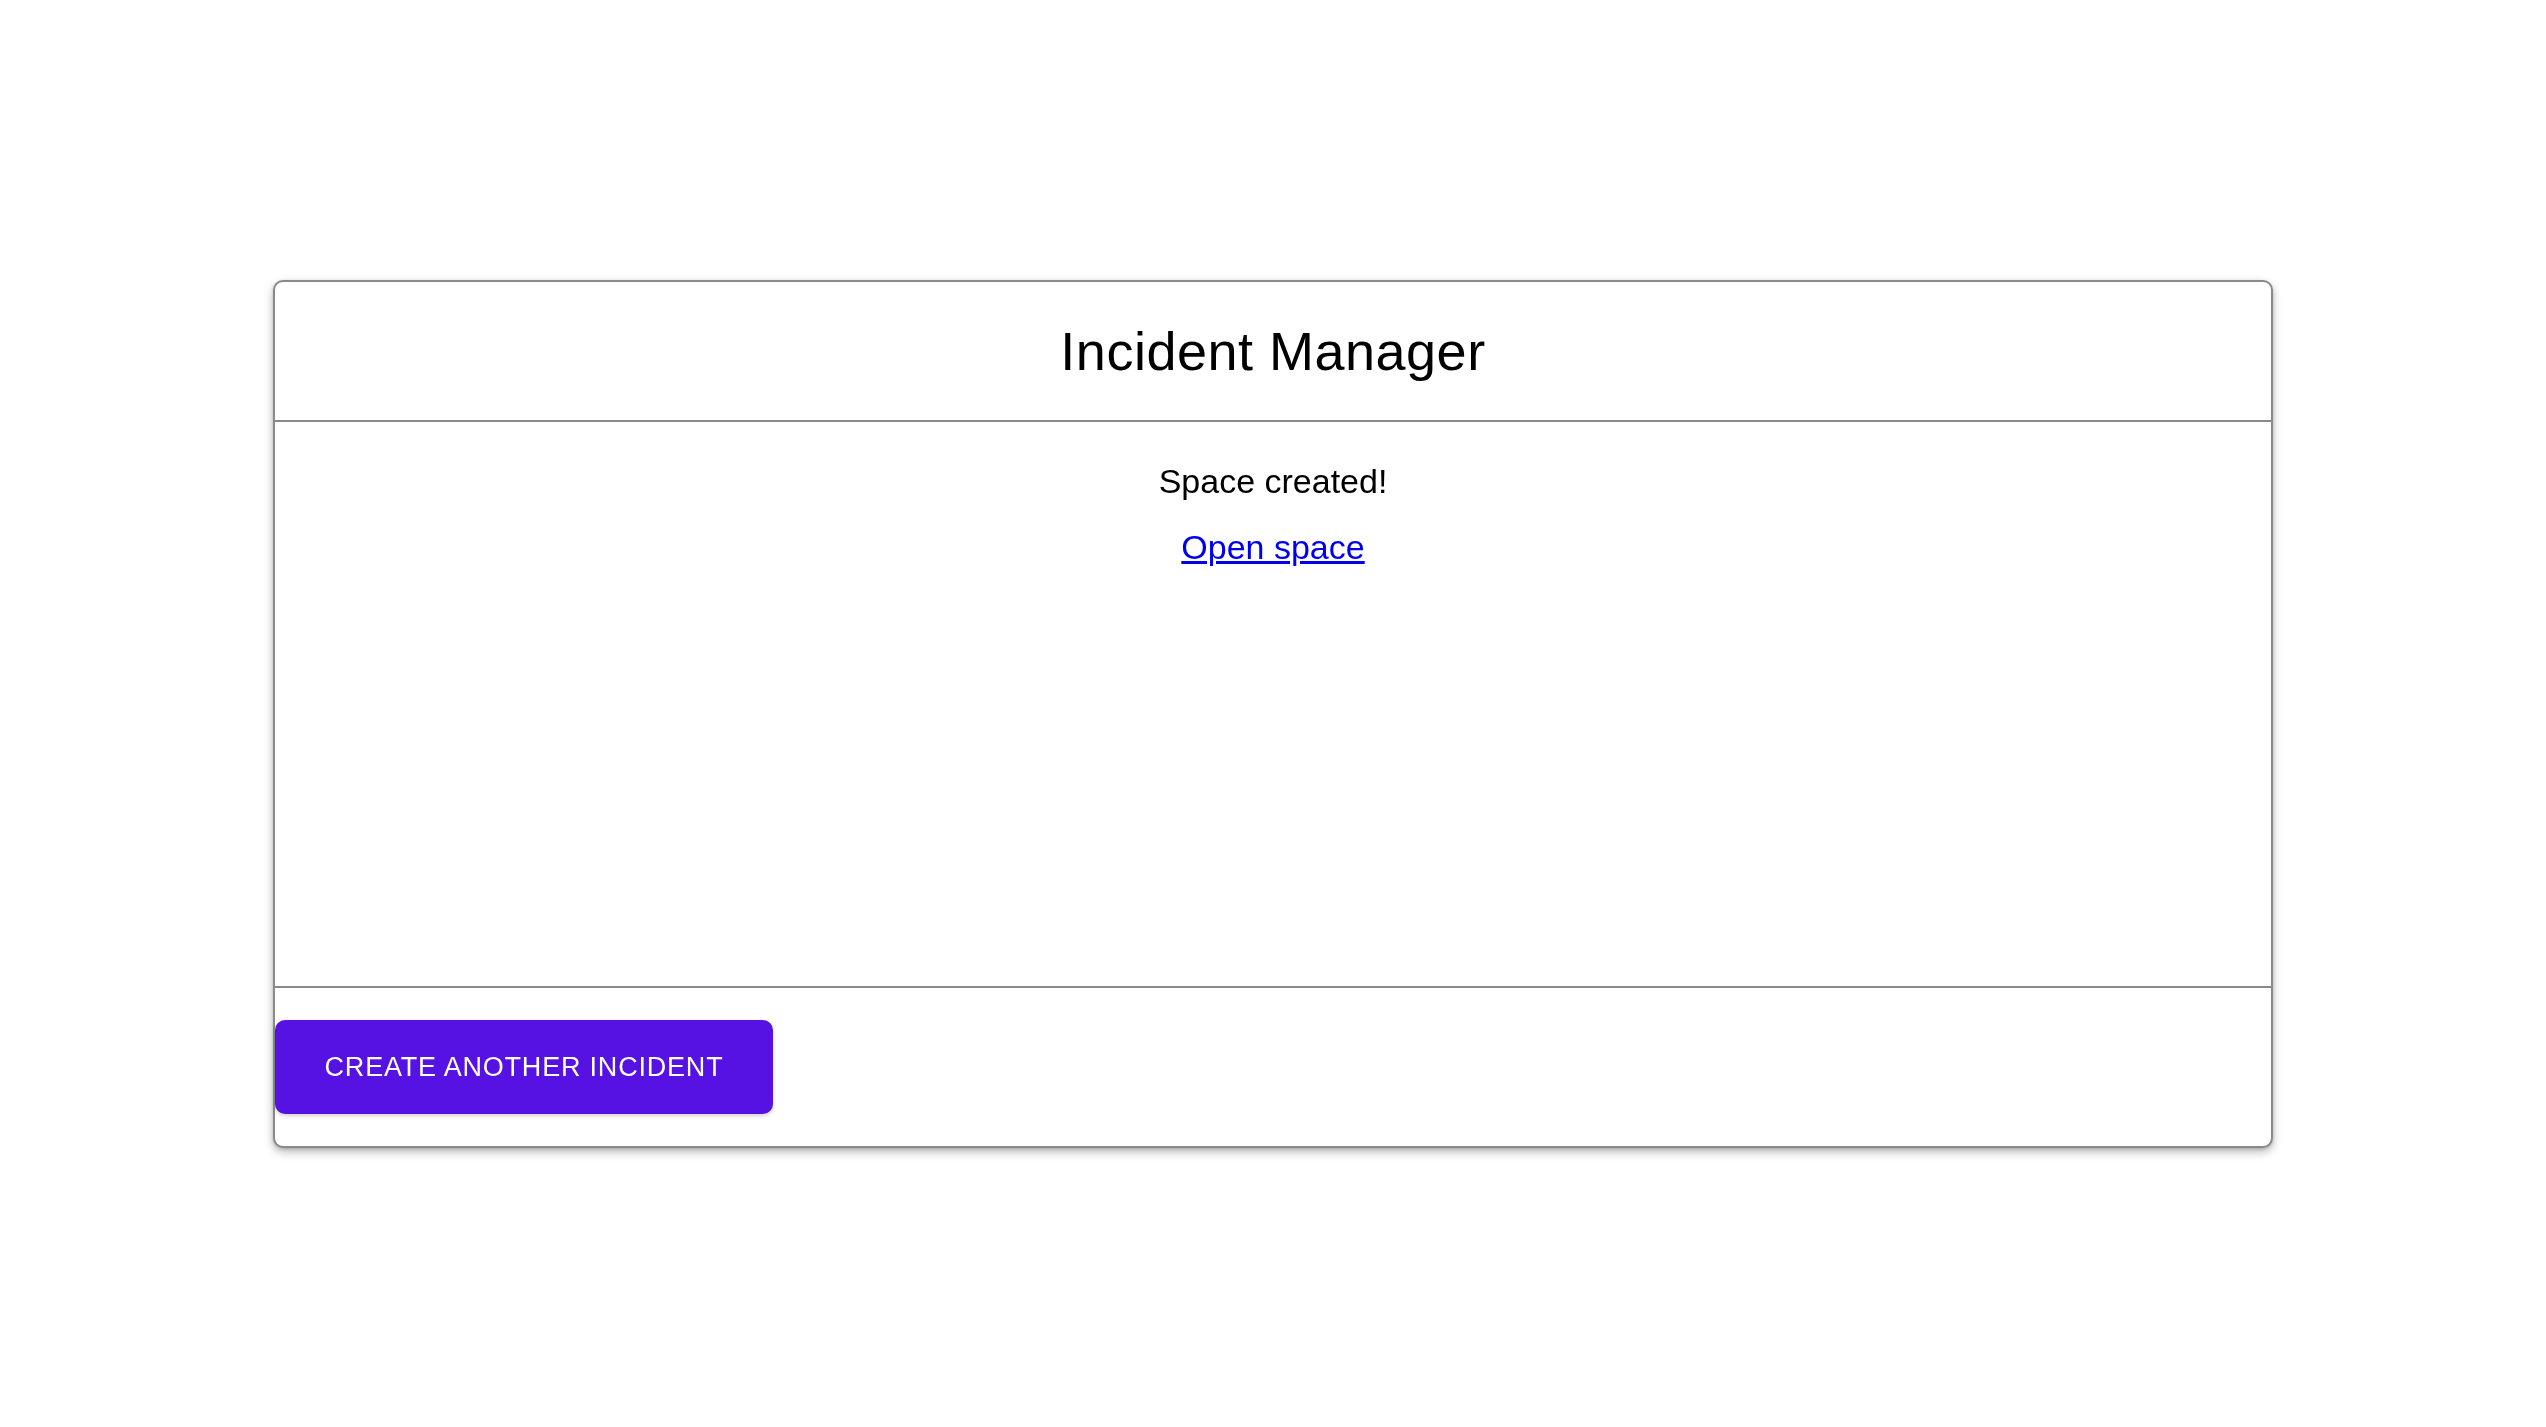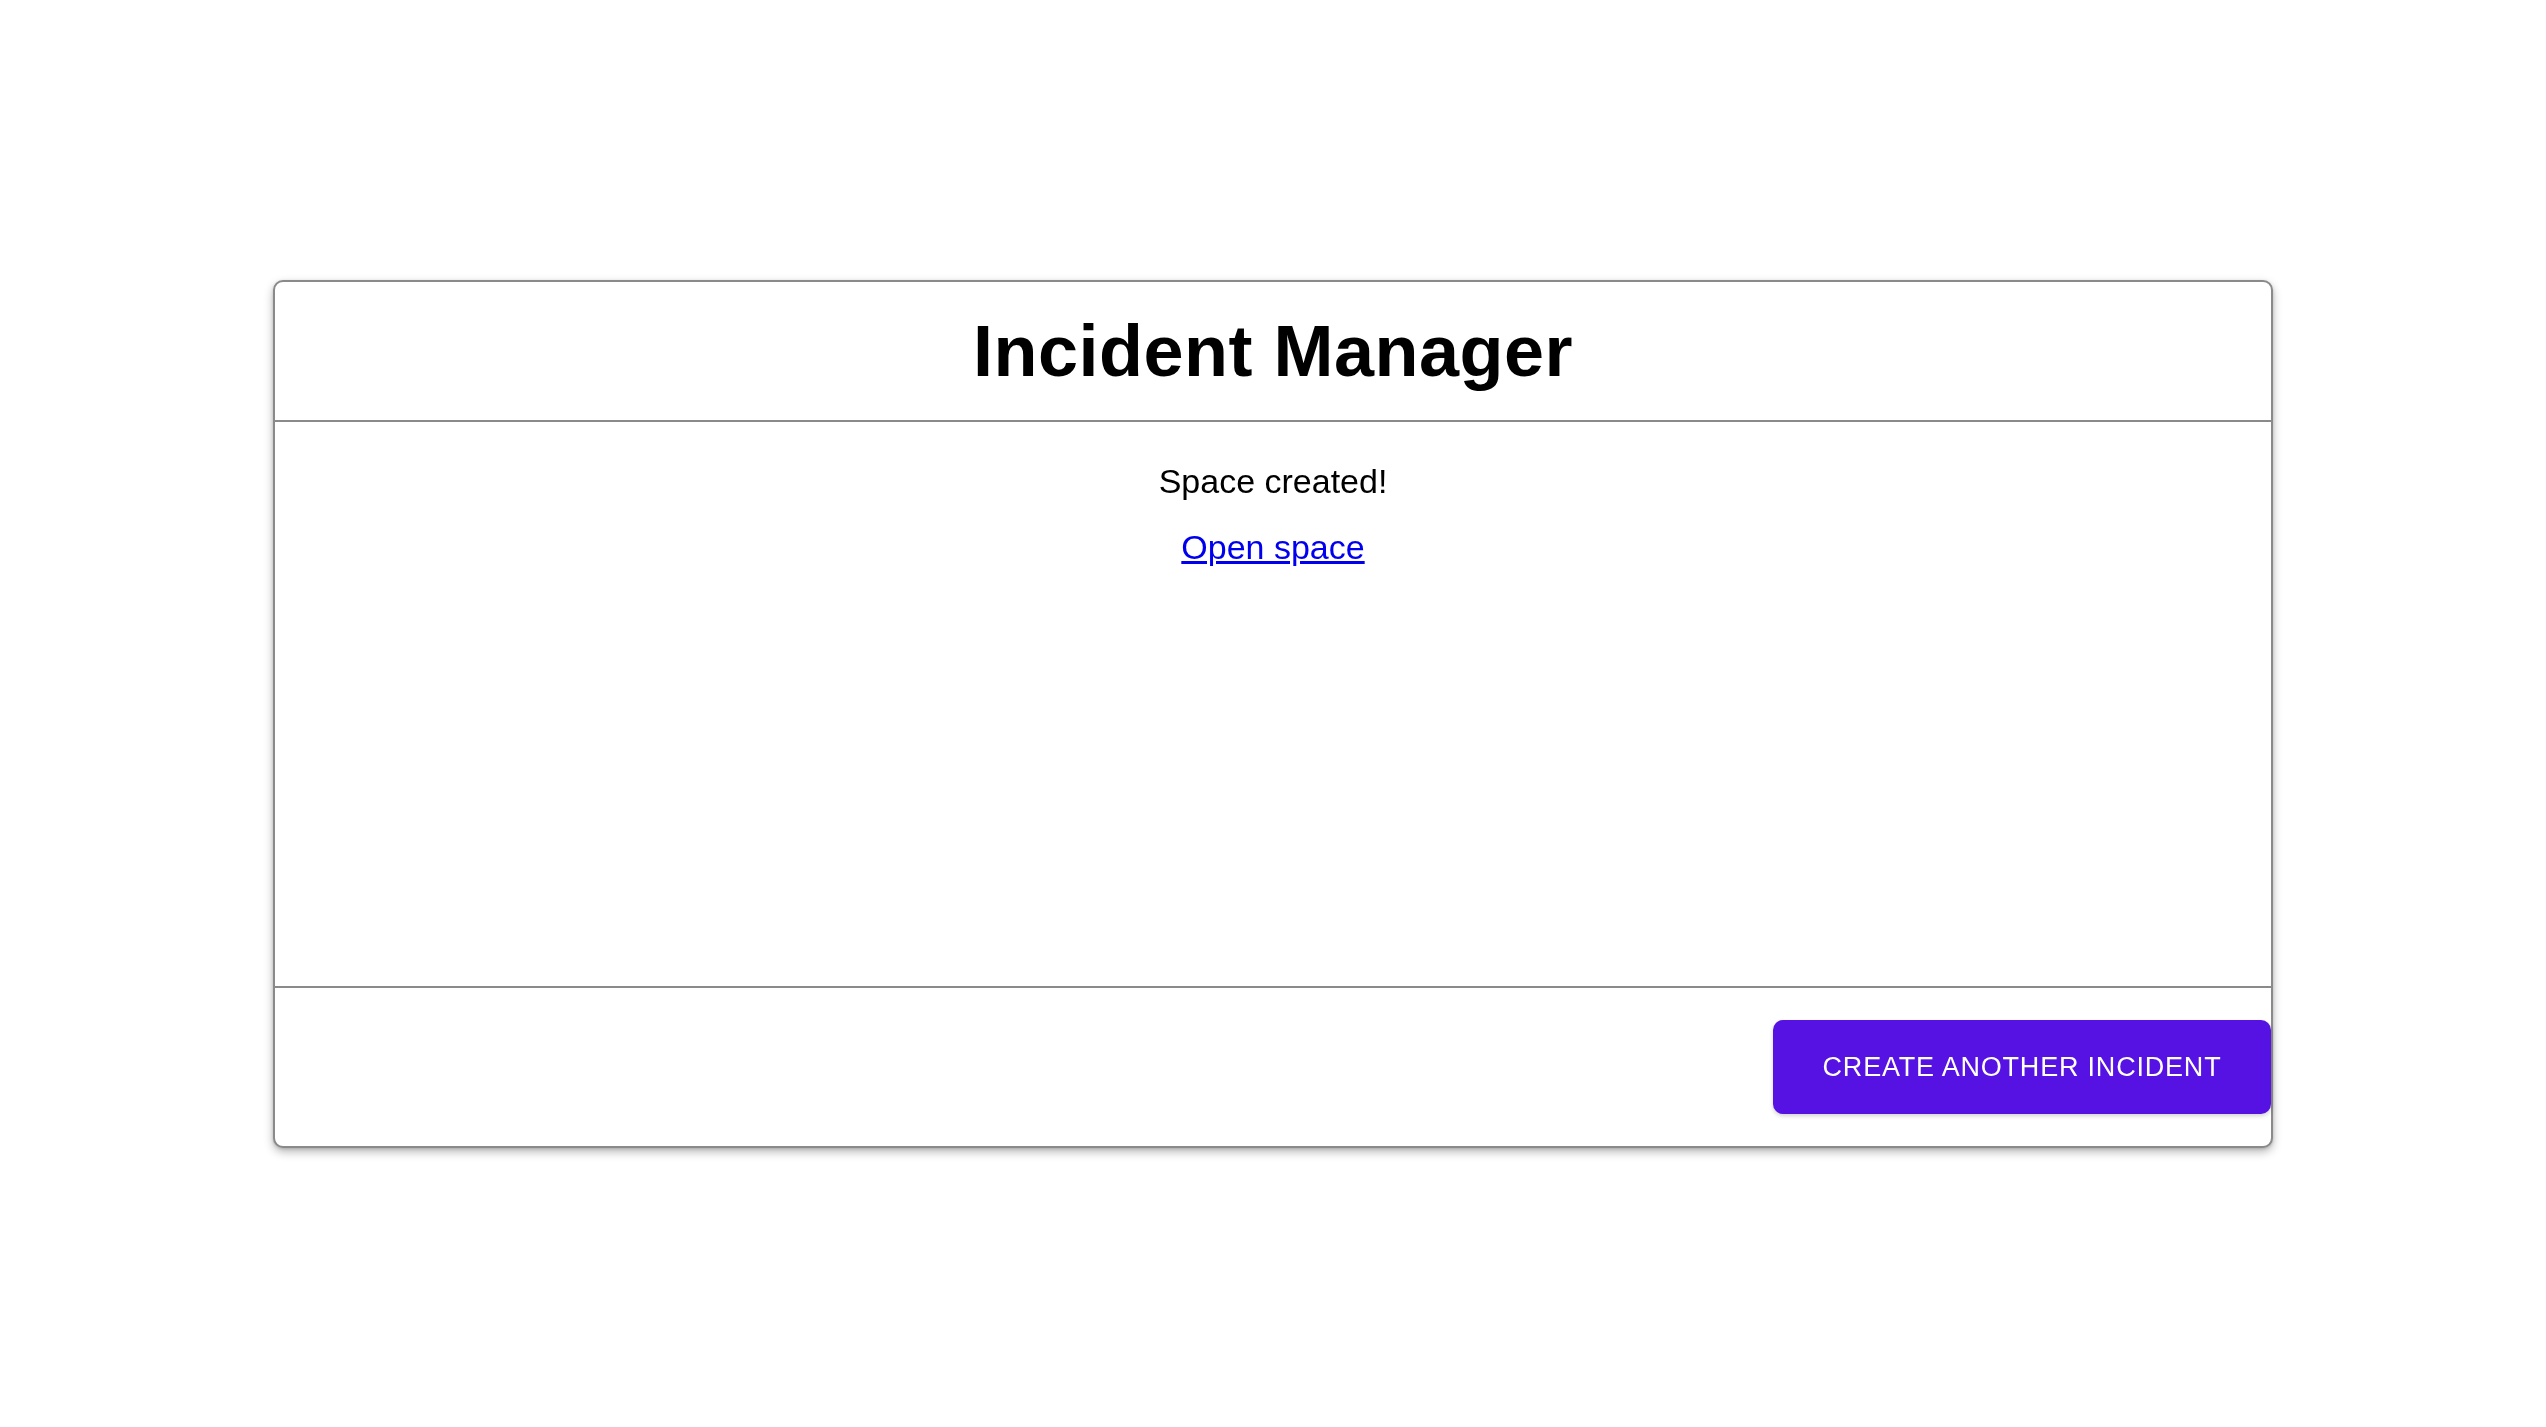--- a/index.html
+++ b/index.html
@@ -28,22 +28,22 @@
   }
   .card-header {
     height: 140px;
     flex: 0 0 140px;
     border-bottom: 2px solid var(--border, #8a8a8a);
     display: flex;
     align-items: center;
     justify-content: center;
   }
   .app-title {
-    font-size: 72px;
-    font-weight: 700;
+    font-size: 54px;
+    font-weight: 400;
     color: var(--text, #000000);
     letter-spacing: 0.5px;
   }
   .card-content {
     flex: 1 1 auto;
     border-bottom: 2px solid var(--border, #8a8a8a);
     text-align: center;
   }
   .status-message {
     margin-top: 39px;
@@ -60,21 +60,21 @@
     line-height: 40px;
     color: var(--link, #0000ee);
     text-decoration: underline;
     cursor: pointer;
   }
   .card-actions {
     height: 158px;
     flex: 0 0 158px;
     display: flex;
     align-items: center;
-    justify-content: flex-end;
+    justify-content: flex-start;
   }
   .create-button {
     width: 498px;
     height: 94px;
     border: none;
     border-radius: 10px;
     background: var(--button-background, #5611e3);
     color: var(--button-text, #ffffff);
     font-family: "Liberation Sans", "DejaVu Sans", sans-serif;
     font-size: 27px;

